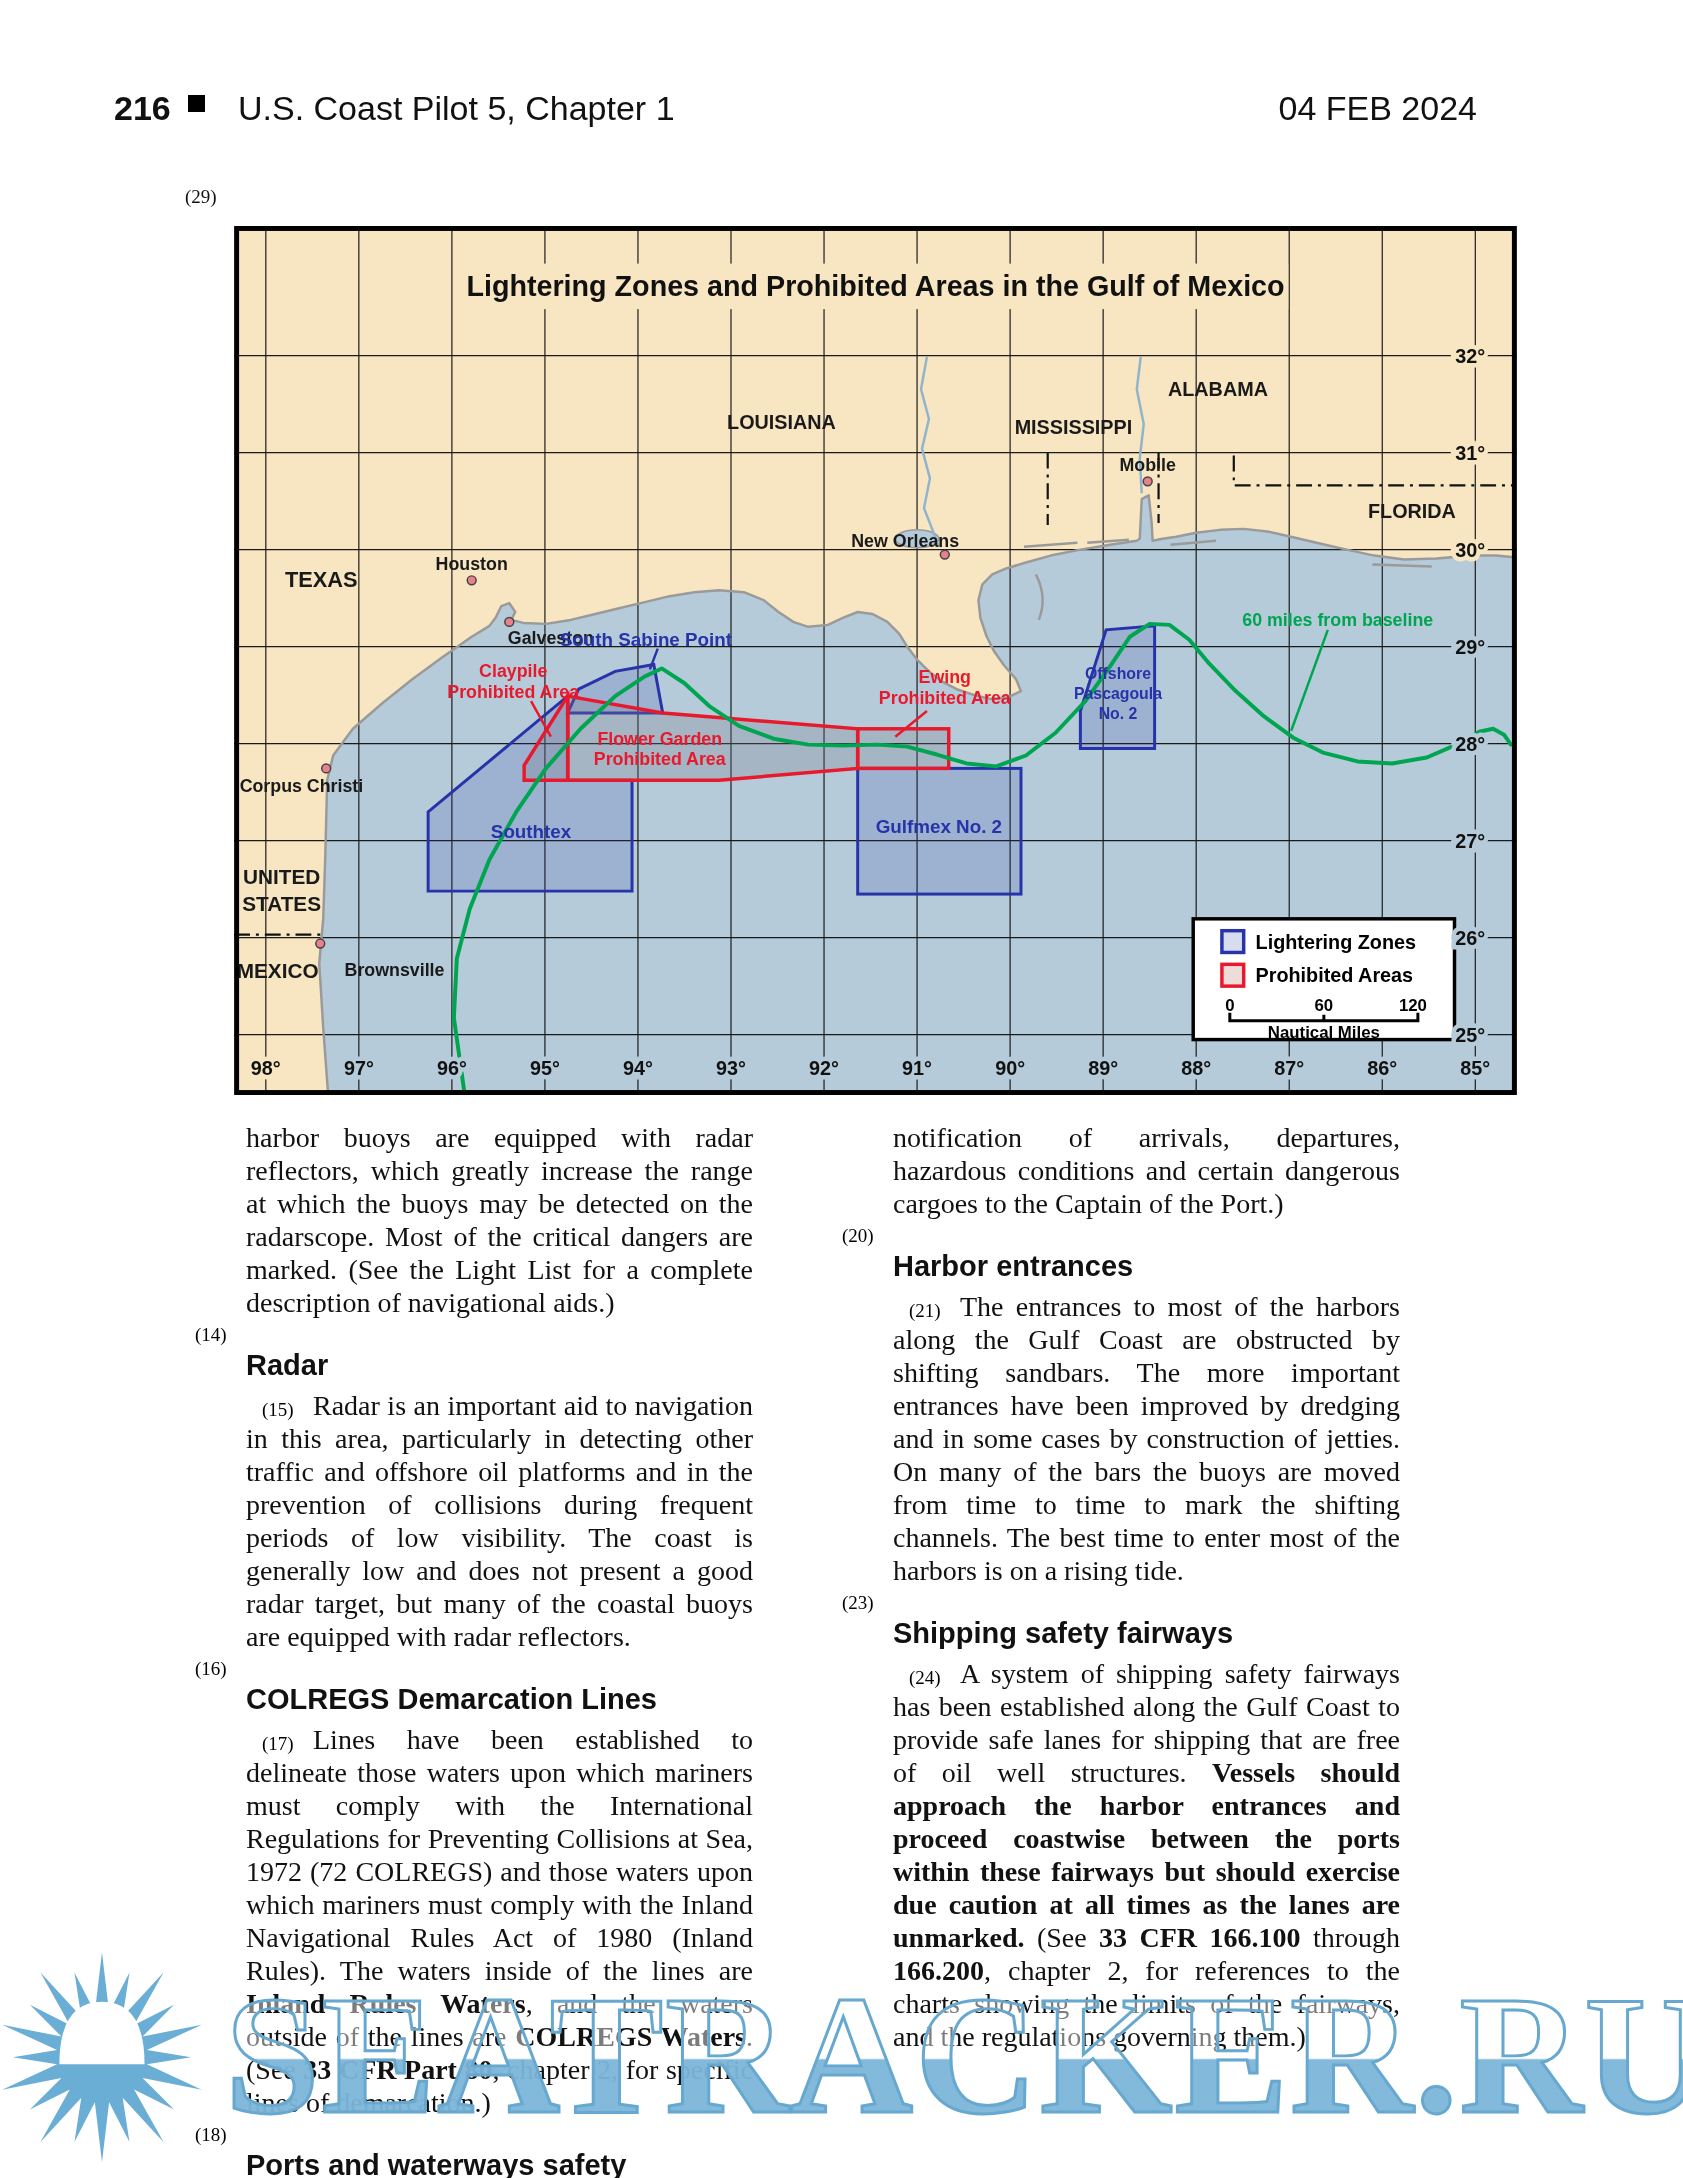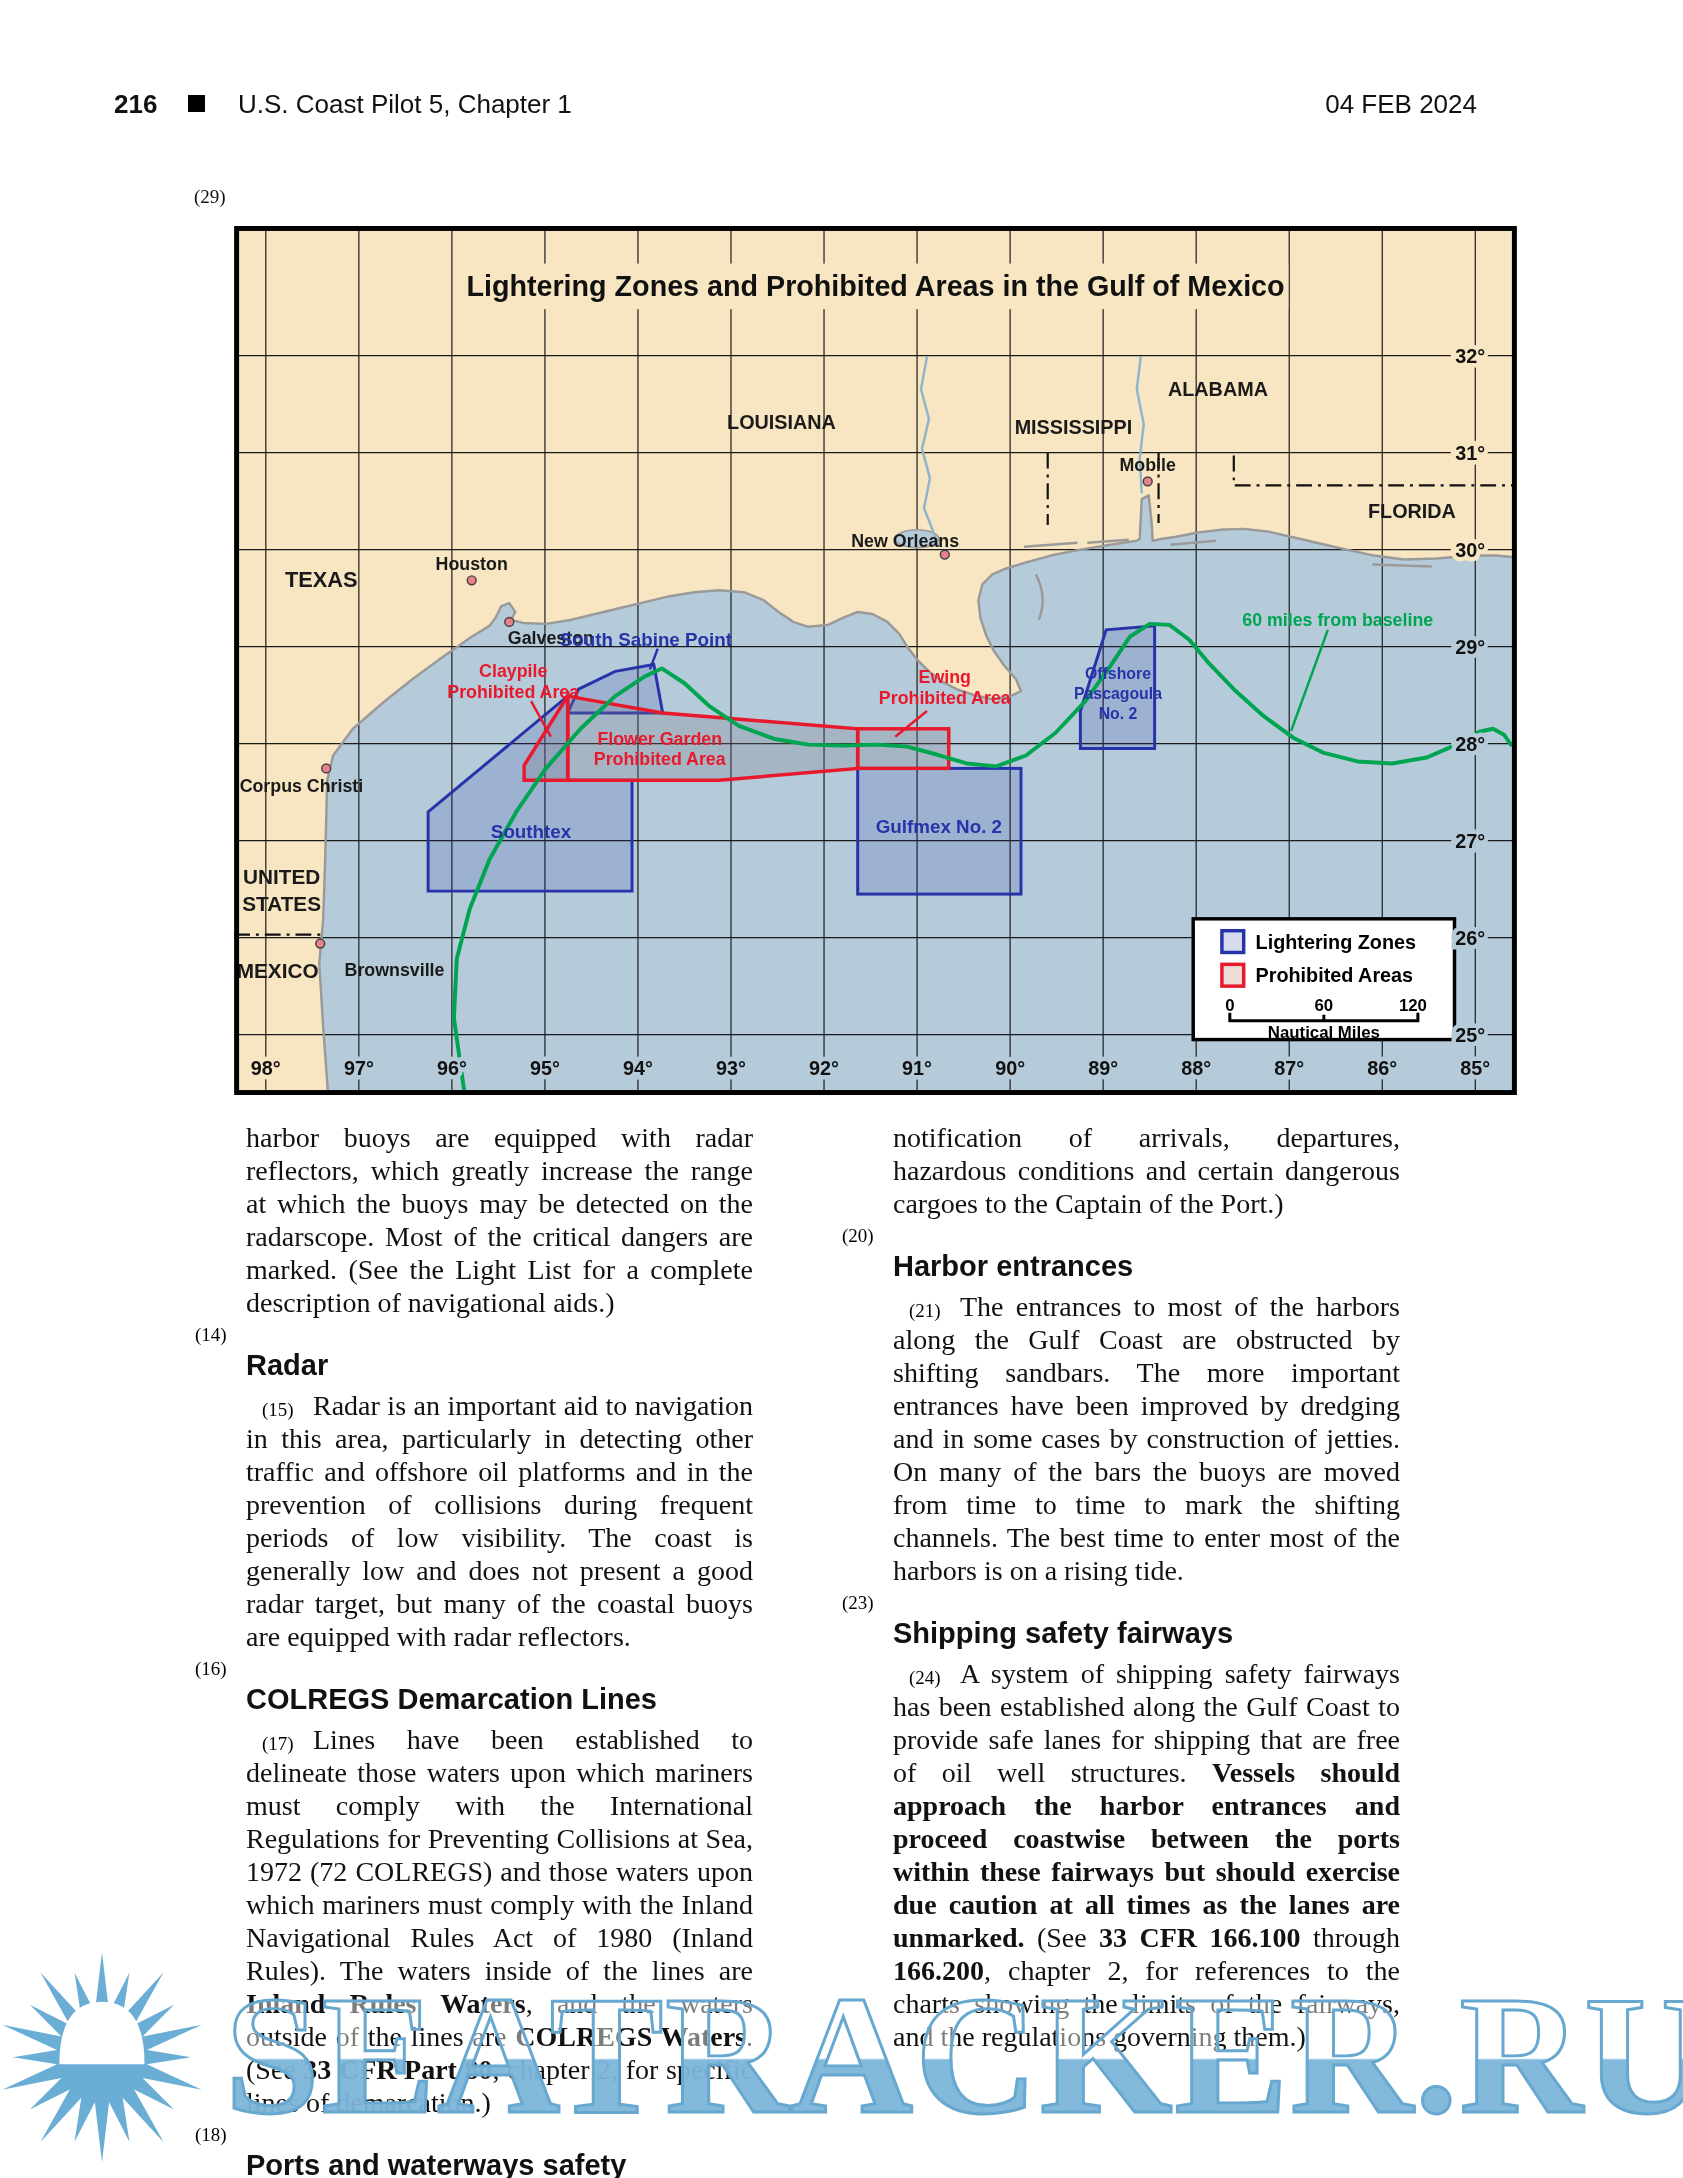--- a/index.html
+++ b/index.html
@@ -1,25 +1,25 @@
 <!DOCTYPE html>
 <html><head>
 <meta charset="utf-8">
 <style>
   html,body{margin:0;padding:0;background:#e9e9e9;}
   .page{position:relative;width:1683px;height:2178px;background:#ffffff;overflow:hidden;
         border-right:2px solid #cfcfcf;border-bottom:3px solid #b8bcbe;
         font-family:"Liberation Serif",serif;color:#111;}
   
-  .hdr{position:absolute;top:89px;left:0;width:100%;height:34px;font-family:"Liberation Sans",sans-serif;font-size:26px;}
+  .hdr{position:absolute;top:89px;left:0;width:100%;height:34px;font-family:"Liberation Sans",sans-serif;font-size:34px;}
   .hdr .pgnum{position:absolute;left:114px;top:0;font-weight:bold;}
   .hdr .sq{position:absolute;left:188px;top:6px;width:17px;height:17px;background:#000;}
   .hdr .htitle{position:absolute;left:238px;top:0;}
   .hdr .hdate{position:absolute;right:206px;top:0;}
-  .figmark{position:absolute;left:194px;top:186px;font-size:19px;}
+  .figmark{position:absolute;left:185px;top:186px;font-size:19px;}
   
   .mapwrap{position:absolute;left:214px;top:226px;width:1283px;height:869px;margin-left:20px;}
   
   .col{position:absolute;width:507px;font-size:28px;line-height:33px;text-align:justify;}
   #col-left{left:246px;top:1121px;}
   #col-right{left:893px;top:1121px;}
   .block{position:relative;}
   .block .num{position:absolute;left:-51px;font-size:19px;font-family:"Liberation Serif",serif;color:#000000;}
   .hblk{font-family:"Liberation Sans",sans-serif;font-weight:bold;font-size:29px;line-height:32px;
         margin:30px 0 8px 0;text-align:left;}

